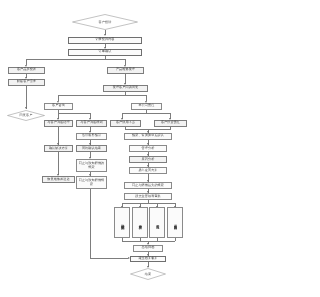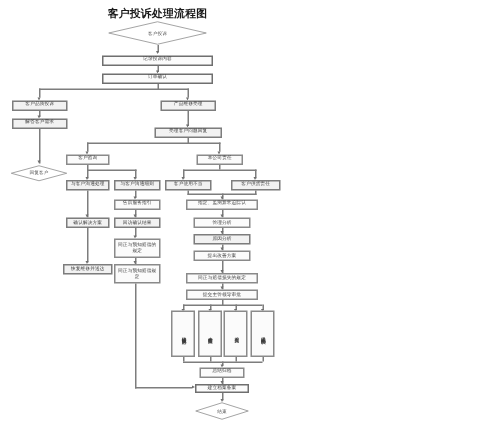--- a/index.html
+++ b/index.html
@@ -76,21 +76,20 @@
     border-top:1.3px solid transparent;
     border-bottom:1.3px solid transparent;
     border-left:2px solid #6f6f6f;
   }
 </style>
 </head>
 <body>
 
 <div id="canvas">
 
-  <div class="title">客户投诉处理流程图</div>
 
   <div class="dia" style="left:72px; top:14px; width:66px; height:16px;">
     <svg width="66" height="16" viewBox="0 0 66 16">
       <polygon points="33,0.5 65.5,8 33,15.5 0.5,8" fill="#ffffff" stroke="#9a9a9a" stroke-width="0.6"></polygon>
     </svg>
     <div class="dlabel">客户投诉</div>
   </div>
 
   <div class="ln lnv" style="left:104.7px; top:30px; height:5px;"></div>
   <div class="arw" style="left:103.7px; top:34px;"></div>

